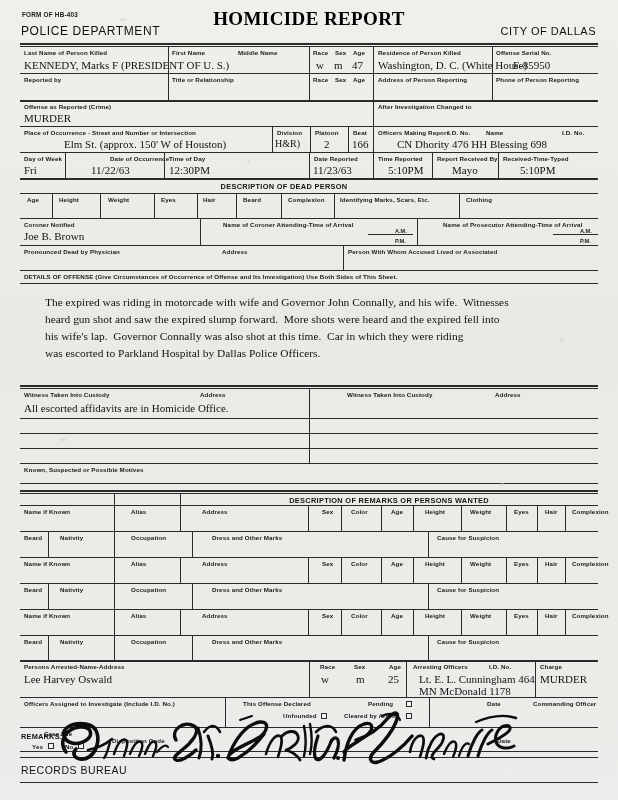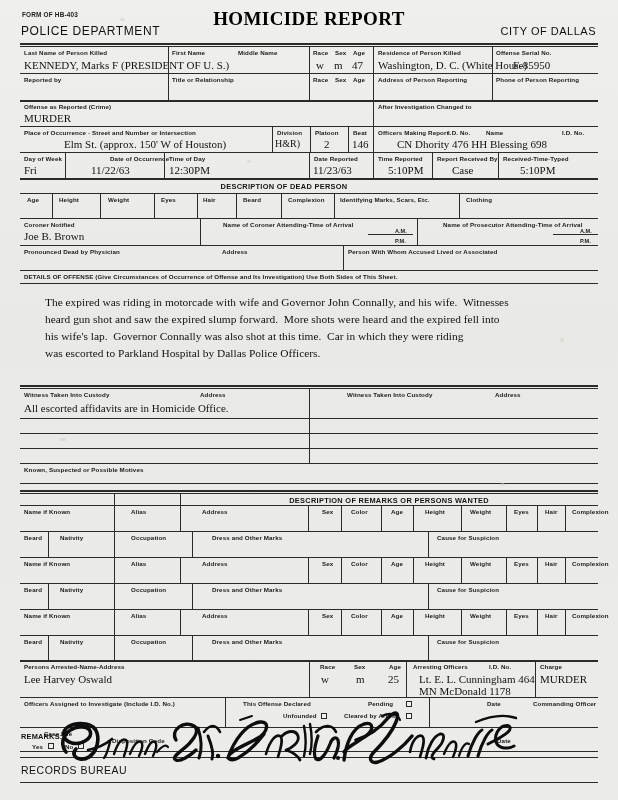--- a/index.html
+++ b/index.html
@@ -110,21 +110,21 @@
     <div class="lbl" style="left:315px;top:130px;">Platoon</div>
     <div class="lbl" style="left:353px;top:130px;">Beat</div>
     <div class="lbl" style="left:378px;top:130px;">Officers Making Report</div>
     <div class="lbl" style="left:448px;top:130px;">I.D. No.</div>
     <div class="lbl" style="left:486px;top:130px;">Name</div>
     <div class="lbl" style="left:562px;top:130px;">I.D.  No.</div>
 
     <div class="val" style="left:24px;top:139px;margin-left:40px;">Elm  St.  (approx. 150' W of Houston)</div>
     <div class="val sm" style="left:275px;top:139px;">H&amp;R)</div>
     <div class="val" style="left:324px;top:139px;">2</div>
-    <div class="val" style="left:352px;top:139px;">146</div>
+    <div class="val" style="left:352px;top:139px;">166</div>
     <div class="val" style="left:397px;top:139px;">CN Dhority 476  HH Blessing  698</div>
 
     <div class="vrule" style="left:272px;top:126px;height:26px;"></div>
     <div class="vrule" style="left:310px;top:126px;height:26px;"></div>
     <div class="vrule" style="left:348px;top:126px;height:26px;"></div>
     <div class="vrule" style="left:373px;top:126px;height:26px;"></div>
 
     <div class="rule" style="left:20px;top:152px;width:578px;"></div>
 
     <div class="lbl" style="left:24px;top:156px;">Day of Week</div>
@@ -133,21 +133,21 @@
     <div class="lbl" style="left:314px;top:156px;">Date Reported</div>
     <div class="lbl" style="left:378px;top:156px;">Time Reported</div>
     <div class="lbl" style="left:437px;top:156px;">Report Received By</div>
     <div class="lbl" style="left:503px;top:156px;">Received-Time-Typed</div>
 
     <div class="val" style="left:24px;top:165px;">Fri</div>
     <div class="val" style="left:91px;top:165px;">11/22/63</div>
     <div class="val" style="left:169px;top:165px;">12:30PM</div>
     <div class="val" style="left:313px;top:165px;">11/23/63</div>
     <div class="val" style="left:388px;top:165px;">5:10PM</div>
-    <div class="val" style="left:452px;top:165px;">Case</div>
+    <div class="val" style="left:452px;top:165px;">Mayo</div>
     <div class="val" style="left:520px;top:165px;">5:10PM</div>
 
     <div class="vrule" style="left:65px;top:152px;height:26px;"></div>
     <div class="vrule" style="left:164px;top:152px;height:26px;"></div>
     <div class="vrule" style="left:309px;top:152px;height:26px;"></div>
     <div class="vrule" style="left:373px;top:152px;height:26px;"></div>
     <div class="vrule" style="left:432px;top:152px;height:26px;"></div>
     <div class="vrule" style="left:498px;top:152px;height:26px;"></div>
 
     <div class="rule thick" style="left:20px;top:178px;width:578px;"></div>

